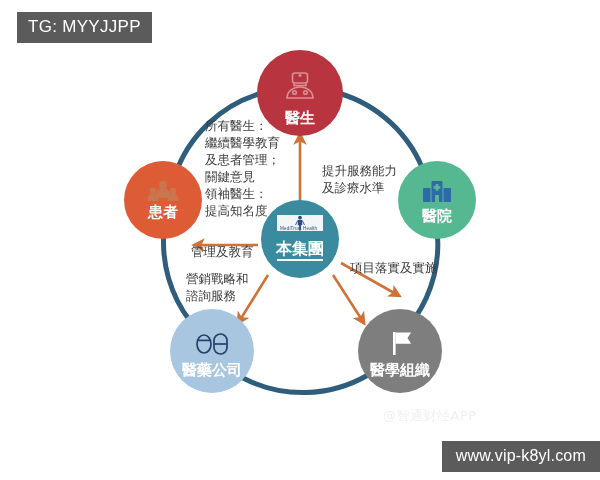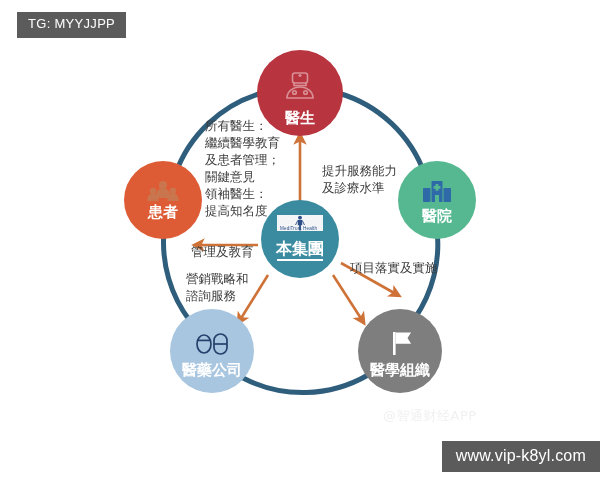--- a/index.html
+++ b/index.html
@@ -22,21 +22,21 @@
     width: 600px;
     height: 480px;
   }
   .tg-banner {
     position: absolute;
     left: 17px;
     top: 12px;
     background: #5b5b5b;
     color: #ffffff;
     font-family: "Liberation Sans", sans-serif;
-    font-size: 13px;
+    font-size: 17px;
     letter-spacing: 0.3px;
     padding: 5px 11px 6px 11px;
     line-height: 1.15;
     white-space: nowrap;
   }
   .url-banner {
     position: absolute;
     right: 0px;
     bottom: 8px;
     background: #5b5b5b;

